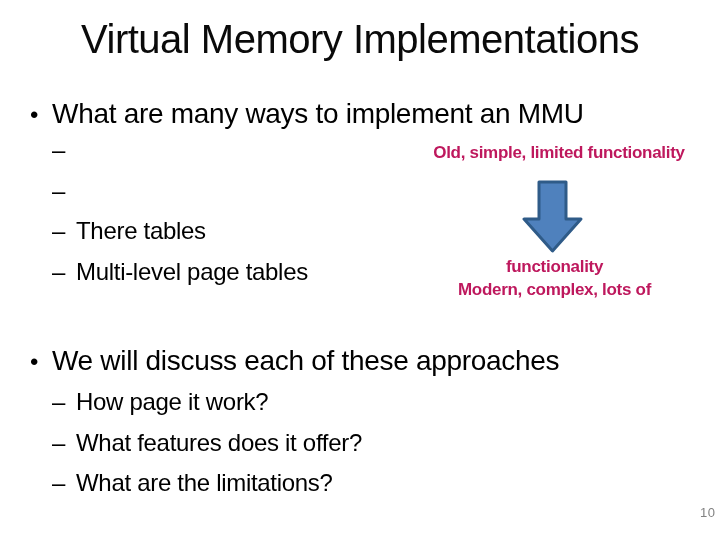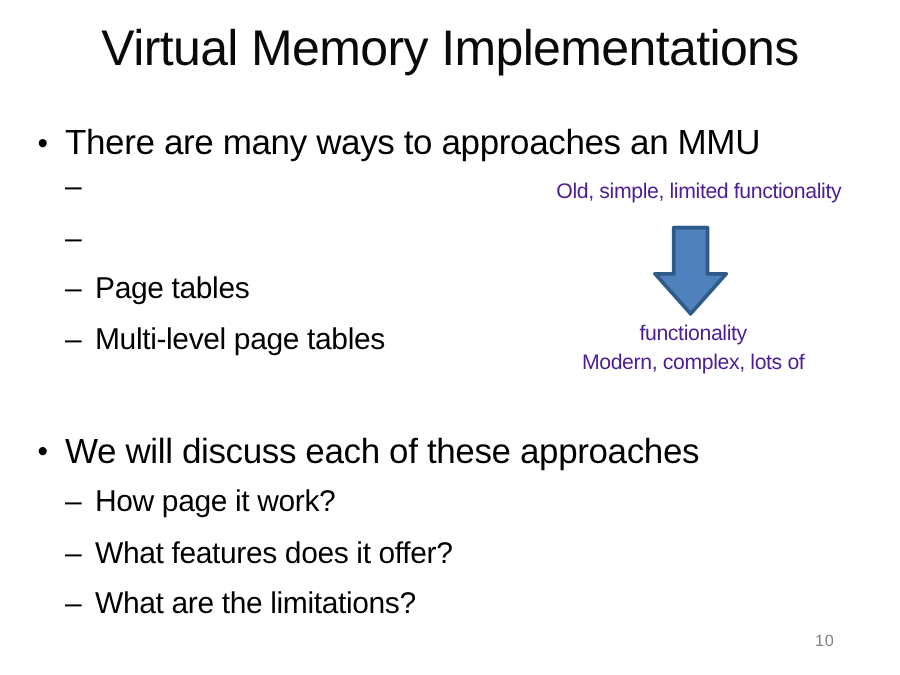--- a/index.html
+++ b/index.html
@@ -55,25 +55,25 @@
     height: 40.5px;
     white-space: nowrap;
   }
   .sublist .marker {
     width: 24px;
     flex: 0 0 24px;
   }
 
   .annotation {
     text-align: center;
-    font-weight: normal;
+    font-weight: bold;
     font-size: 17px;
     letter-spacing: -0.3px;
     line-height: 23px;
-    color: #4c1d95;
+    color: #be185d;
   }
   .annotation-old  { left: 409px; top: 141px; width: 300px; }
   .annotation-modern { left: 432px; top: 255px; width: 245px; }
 
   .arrow-wrap { left: 522px; top: 180px; width: 62px; height: 74px; }
 
   .page-number {
     left: 660px;
     top: 505px;
     font-size: 13px;
@@ -82,33 +82,33 @@
 </style>
 </head>
 <body>
 
 <div class="slide">
 
   <div class="abs title">Virtual Memory Implementations</div>
 
   <div class="abs bullet-row" style="top: 98px;">
     <span class="marker">•</span>
-    <span>There are many ways to approaches an MMU</span>
+    <span>What are many ways to implement an MMU</span>
   </div>
 
   <div class="abs sublist" style="top: 136px;">
     <div class="sub-row">
       <span class="marker">–</span>
     </div>
     <div class="sub-row">
       <span class="marker">–</span>
     </div>
     <div class="sub-row">
       <span class="marker">–</span>
-      <span>Page tables</span>
+      <span>There tables</span>
     </div>
     <div class="sub-row">
       <span class="marker">–</span>
       <span>Multi-level page tables</span>
     </div>
   </div>
 
   <div class="abs annotation annotation-old">Old, simple, limited functionality</div>
 
   <div class="abs arrow-wrap">
@@ -135,15 +135,15 @@
     <div class="sub-row">
       <span class="marker">–</span>
       <span>What features does it offer?</span>
     </div>
     <div class="sub-row">
       <span class="marker">–</span>
       <span>What are the limitations?</span>
     </div>
   </div>
 
-  <div class="abs page-number" style="color:#828282;position:absolute;left:652px;top:505px;font-size:13px;">10</div>
+  <div class="abs page-number" style="color:#828282;position:absolute;left:700px;top:505px;font-size:13px;">10</div>
 
 </div>
 
 </body></html>

